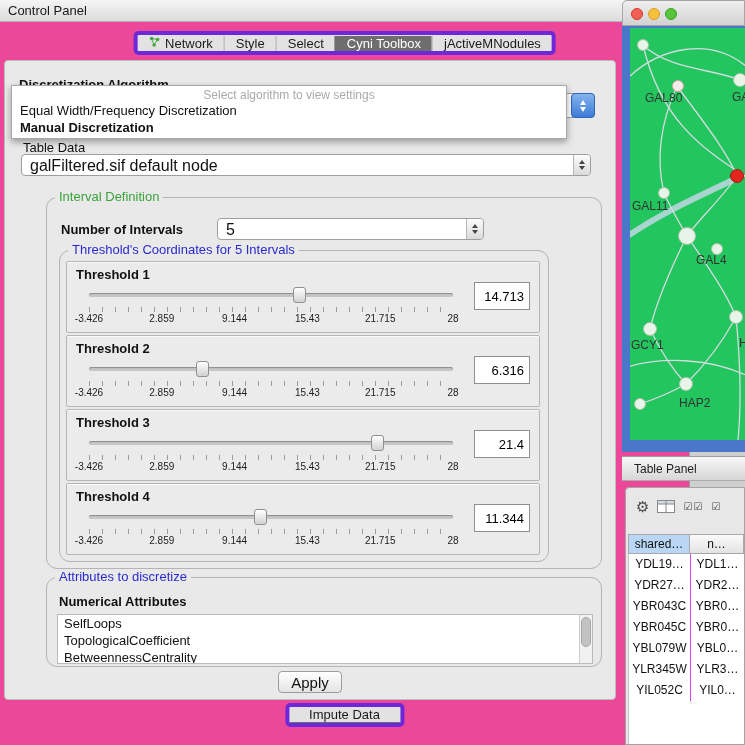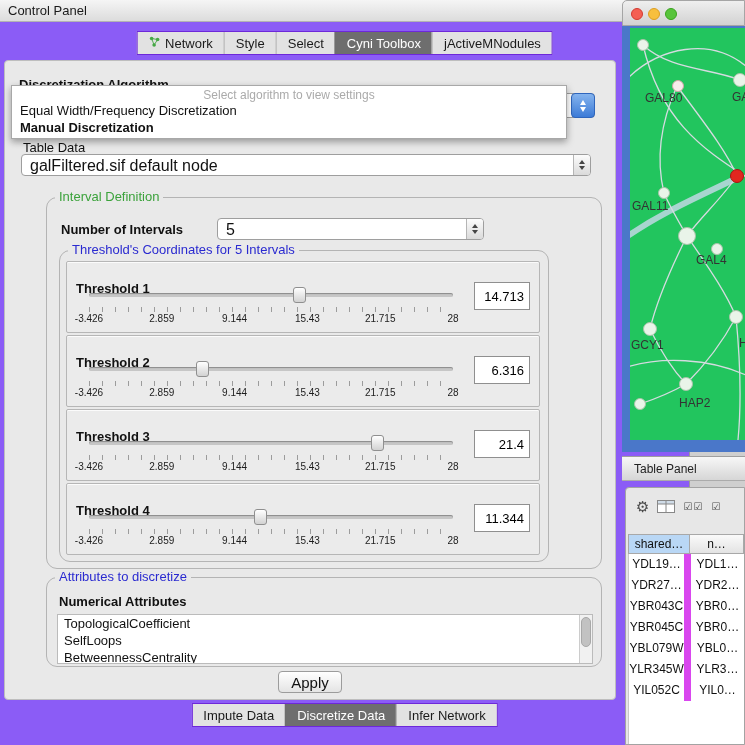--- a/index.html
+++ b/index.html
@@ -6,32 +6,32 @@
   html,body { width:745px; height:745px; }
   body {
     position: relative; overflow: hidden;
     background: #cfcfcf;
     font-family: "Liberation Sans", "DejaVu Sans", sans-serif;
     font-size: 13px; color: #111;
   }
 
   
   .control-panel { position:absolute; left:0; top:0; width:690px; height:745px;
-    background:#8b5cf6; border-right:1px solid #9b9b9b; }
+    background:#ec4899; border-right:1px solid #9b9b9b; }
   .cp-titlebar { position:absolute; left:0; top:0; right:0; height:22px;
     background:linear-gradient(#f5f5f5,#dcdcdc); border-bottom:1px solid #b3b3b3; }
   .cp-title { position:absolute; left:8px; top:0; line-height:22px; font-size:13px; color:#1a1a1a; }
   .win-btn { position:absolute; top:0; line-height:22px; font-size:13px; color:#222; }
   .win-btn.restore { right:30px; }
   .win-btn.close { right:10px; font-weight:bold; }
 
-  .seg { position:absolute; display:flex; border:1px solid #6d28d9; border-radius:0;
-    background:#e2e2e2; overflow:hidden; height:24px; }
+  .seg { position:absolute; display:flex; border:4px solid #6d28d9; border-radius:5px;
+    background:#e2e2e2; overflow:hidden; height:24px;align-items:center; }
   .cp-tabs { top:31px; left:50%; transform:translateX(-50%); }
-  .bottom-tabs { top:703px; left:50%; transform:translateX(-50%); }
+  .bottom-tabs { top:703px; left:50%; transform:translateX(-50%);flex-direction:column; }
   .seg-item { display:flex; align-items:center; gap:5px; padding:0 11px; font-size:13px;
     color:#1a1a1a; border-left:1px solid #b0b0b0; white-space:nowrap; cursor:default; }
   .seg-item:first-child { border-left:none; }
   .seg-item.selected { background:#6e6e6e; color:#fff; border-left-color:#6e6e6e; }
 
   .cp-body { position:absolute; left:4px; top:60px; width:612px; height:640px;
     border:1px solid #bebebe; border-radius:4px; background:#e9e9e9; }
 
   .algo-label { position:absolute; left:14px; top:16px; font-weight:bold; }
   .combo { position:absolute; background:#fff; border:1px solid #9e9e9e; border-radius:4px; }
@@ -63,21 +63,21 @@
   .legend.blue { color:#2a2ad0; }
 
   .interval-group { left:41px; top:136px; width:556px; height:372px; }
   .noi-label { position:absolute; left:14px; top:24px; font-weight:bold; }
   .noi-combo { left:170px; top:20px; width:267px; height:22px; }
   .thr-group { left:12px; top:52px; width:490px; height:312px; }
 
   .threshold-panel { position:absolute; left:6px; right:8px; height:72px; background:#ebebeb;
     border:1px solid #b6b6b6; border-radius:2px; box-shadow:inset 0 1px 0 rgba(255,255,255,.8); }
   .t1{top:10px} .t2{top:84px} .t3{top:158px} .t4{top:232px}
-  .tp-label { position:absolute; left:9px; top:5px; font-weight:bold; font-size:13px;margin-top:14px; }
+  .tp-label { position:absolute; left:9px; top:5px; font-weight:bold; font-size:13px; }
   .tp-slider { position:absolute; left:22px; right:86px; top:25px; height:16px; }
   .tp-track { position:absolute; left:0; right:0; top:6px; height:4px; background:#c6c6c6;
     border-radius:2px; box-shadow:inset 0 1px 1px rgba(0,0,0,.3); }
   .tp-thumb { position:absolute; top:0; width:13px; height:16px; margin-left:-6px;
     background:linear-gradient(#ffffff,#d2d2d2); border:1px solid #8f8f8f; border-radius:3px; }
   .tp-ticks { position:absolute; left:22px; right:86px; top:45px; height:5px;
     background-image:repeating-linear-gradient(to right,#9c9c9c 0,#9c9c9c 1px,transparent 1px,transparent 13px); }
   .tp-ticklabels { position:absolute; left:22px; right:86px; top:51px; height:13px; }
   .tp-ticklabels span { position:absolute; transform:translateX(-50%); font-size:10px; color:#1c1c1c; white-space:nowrap; }
   .tp-value { position:absolute; right:9px; top:20px; width:56px; height:28px; border:1px solid #8f8f8f;
@@ -125,21 +125,21 @@
   .cols-icon { display:inline-flex; }
   .checks { font-size:10px; color:#4a4a4a; letter-spacing:1px; white-space:nowrap; }
   .tw-header { position:absolute; top:46px; left:2px; right:0; height:20px; display:flex; font-size:12px; }
   .th { line-height:19px; text-align:center; border:1px solid #a8a8a8; border-left:none; overflow:hidden; }
   .th.c0 { width:62px; background:#b9d7f5; border-left:1px solid #a8a8a8; }
   .th.c1 { flex:1; background:linear-gradient(#fafafa,#e3e3e3); }
   .tw-rows { position:absolute; top:66px; left:2px; right:0; bottom:0; background:#fff;
     overflow:hidden; border-left:1px solid #c9c9c9; }
   .trow { display:flex; height:21px; }
   .tcell { line-height:21px; text-align:center; font-size:12px; overflow:hidden; white-space:nowrap; }
-  .tcell.c0 { width:62px; border-right:7px solid #d946ef; }
+  .tcell.c0 { width:62px; border-right:1px solid #d946ef; }
   .tcell.c1 { flex:1; }
 </style>
 </head>
 <body>
 
 <div class="control-panel">
   <div class="cp-titlebar">
     <span class="cp-title">Control Panel</span>
     <span class="win-btn restore">□</span>
     <span class="win-btn close">✕</span>
@@ -281,22 +281,22 @@
             </div>
           <input class="tp-value" value="11.344" style="">
         </div>
       </div>
     </div>
 
     <div class="group attr-group">
       <span class="legend blue">Attributes to discretize</span>
       <div class="attr-label">Numerical Attributes</div>
       <div class="attr-list">
+        <div class="attr-item">SelfLoops</div>
         <div class="attr-item">TopologicalCoefficient</div>
-        <div class="attr-item">SelfLoops</div>
         <div class="attr-item">BetweennessCentrality</div>
         <div class="attr-scrollbar">
           <div class="attr-scrollthumb"></div>
         </div>
       </div>
     </div>
 
     <button class="apply-btn">Apply</button>
   </div>
 

